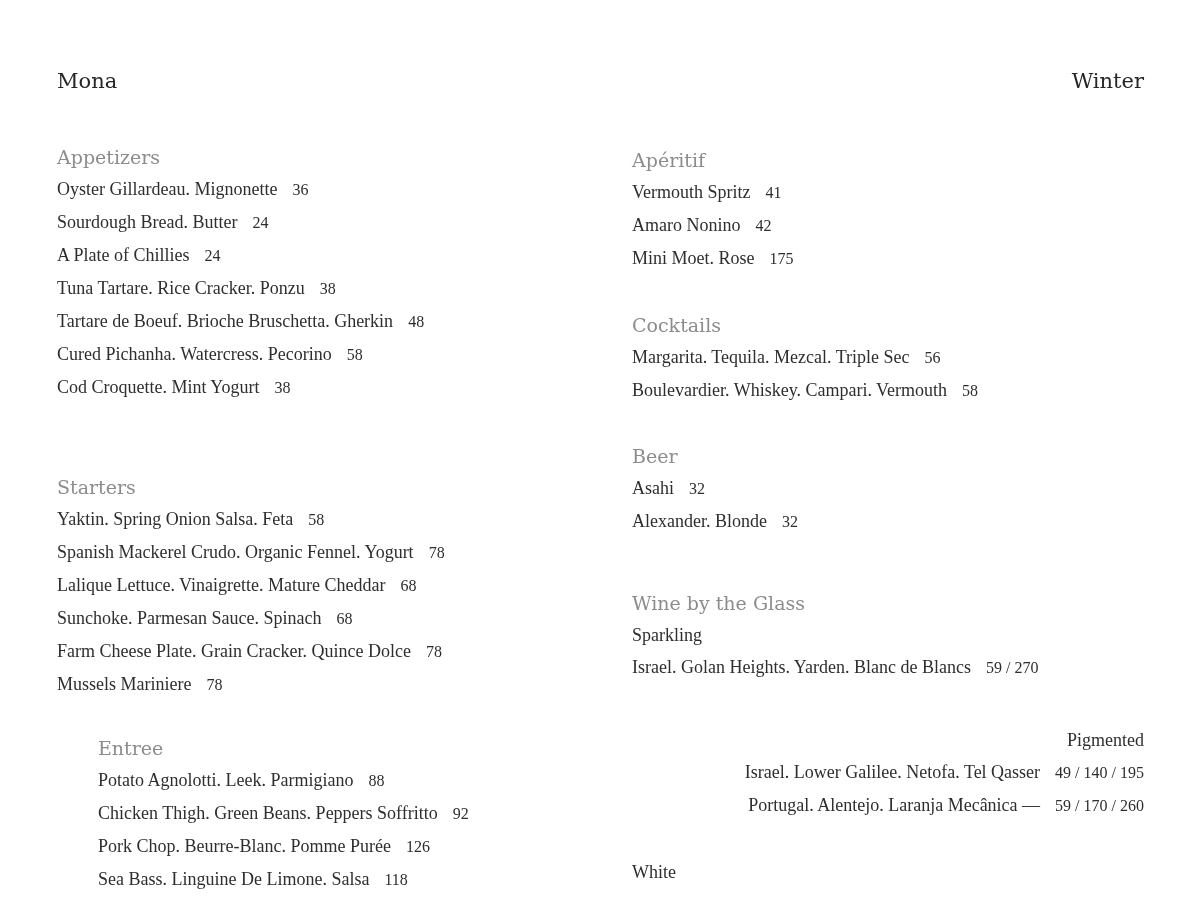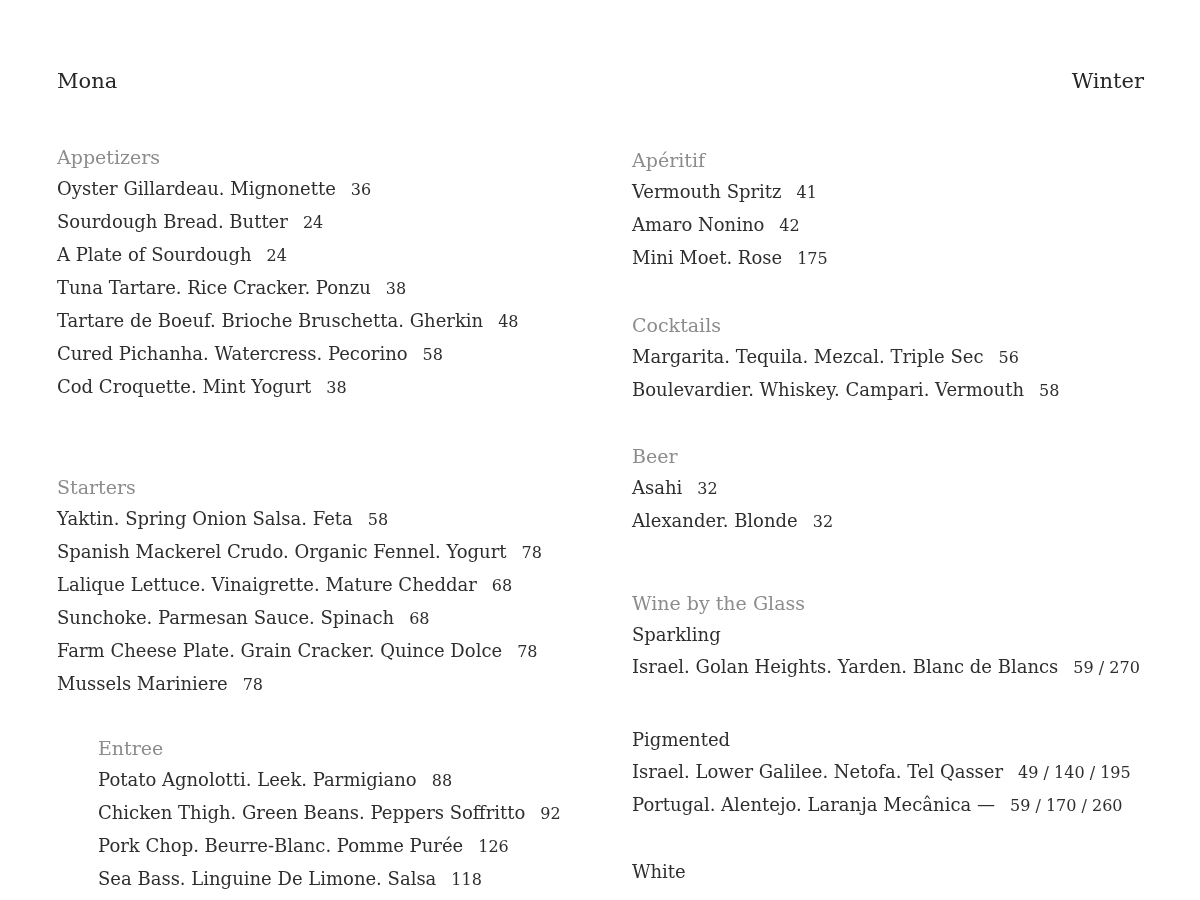--- a/index.html
+++ b/index.html
@@ -34,50 +34,51 @@
     color: #8c8c8c;
     line-height: 32px;
     white-space: nowrap;
   }
   .item, .sublabel {
     margin: 0;
     font-size: 18px;
     line-height: 32px;
     white-space: nowrap;
     color: #2e2e2e;
+    font-family: Liberation Serif, serif;
   }
   .pr { font-size: 16px; margin-left: 15px; color: #2e2e2e; }
 
   .sec-starters  { margin-top: 67px; }
   .sec-entree    { margin-top: 31px; margin-left: 41px; }
   .sec-cocktails { margin-top: 34px; }
   .sec-beer      { margin-top: 33px; }
   .sec-wine      { margin-top: 49px; }
-  .grp-pigmented { margin-top: 40px; }
+  .grp-pigmented { margin-top: 40px; text-align: right; }
   .grp-white     { margin-top: 34px; }
 </style>
 </head>
 <body>
 
 <div class="page">
 
   <header class="masthead">
     <div>Mona</div>
     <div>Winter</div>
   </header>
 
   <main class="columns">
 
     <section class="col-left">
 
       <div class="menu-section">
         <h2 class="heading">Appetizers</h2>
         <p class="item"><span class="nm">Oyster Gillardeau. Mignonette</span><span class="pr">36</span></p>
         <p class="item"><span class="nm">Sourdough Bread. Butter</span><span class="pr">24</span></p>
-        <p class="item"><span class="nm">A Plate of Sourdough</span><span class="pr">24</span></p>
+        <p class="item"><span class="nm">A Plate of Chillies</span><span class="pr">24</span></p>
         <p class="item"><span class="nm">Tuna Tartare. Rice Cracker. Ponzu</span><span class="pr">38</span></p>
         <p class="item"><span class="nm">Tartare de Boeuf. Brioche Bruschetta. Gherkin</span><span class="pr">48</span></p>
         <p class="item"><span class="nm">Cured Pichanha. Watercress. Pecorino</span><span class="pr">58</span></p>
         <p class="item"><span class="nm">Cod Croquette. Mint Yogurt</span><span class="pr">38</span></p>
       </div>
 
       <div class="menu-section sec-starters">
         <h2 class="heading">Starters</h2>
         <p class="item"><span class="nm">Yaktin. Spring Onion Salsa. Feta</span><span class="pr">58</span></p>
         <p class="item"><span class="nm">Spanish Mackerel Crudo. Organic Fennel. Yogurt</span><span class="pr">78</span></p>

